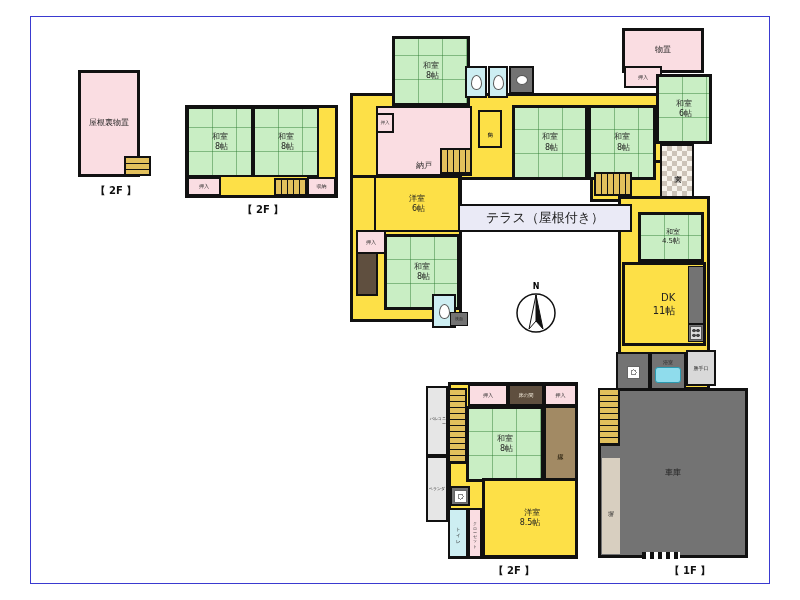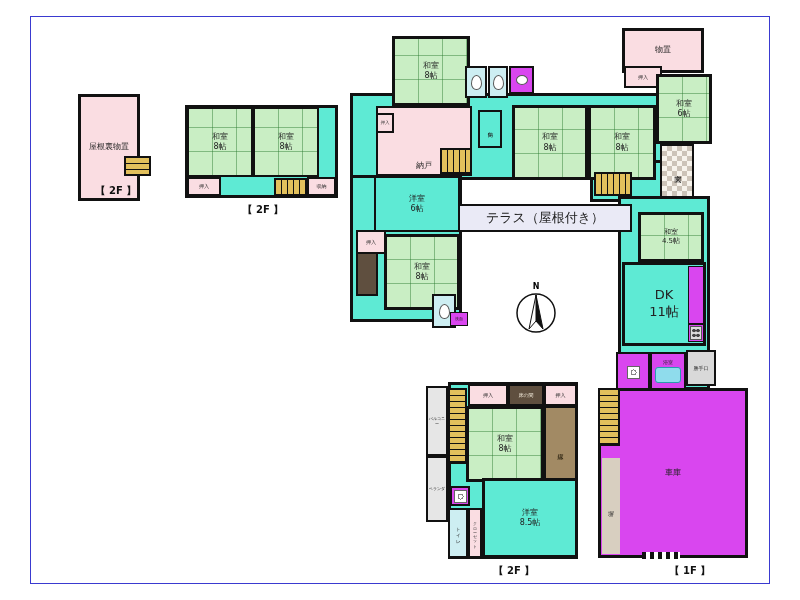--- a/index.html
+++ b/index.html
@@ -1,28 +1,28 @@
 <!DOCTYPE html>
 <html><head>
 <meta charset="utf-8">
 <style>
   html,body{margin:0;padding:0;}
   body{width:800px;height:600px;background:#ffffff;font-family:"DejaVu Sans",sans-serif;position:relative;overflow:hidden;}
   #frame{position:absolute;left:30px;top:16px;width:738px;height:566px;border:1px solid #3a3ad0;}
   #plan{position:absolute;left:0;top:0;width:800px;height:600px;}
   .room{position:absolute;border:2px solid #111;box-sizing:border-box;display:flex;align-items:center;justify-content:center;flex-direction:column;gap:1px;}
-  .rlabel{white-space:pre-line;text-align:center;line-height:1.3;color:#222;}
+  .rlabel{white-space:pre-line;text-align:right;line-height:1.3;color:#222;}
   .vert{writing-mode:vertical-rl;text-orientation:upright;letter-spacing:1px;}
   .tatami{background-color:#c9eec4;background-image:
     repeating-linear-gradient(0deg,transparent 0 23px,rgba(40,120,45,.45) 23px 24px),
     repeating-linear-gradient(90deg,transparent 0 23px,rgba(40,120,45,.45) 23px 24px);}
-  .wood{background-color:#5eead4;}
+  .wood{background-color:#fde047;}
   .pink{background-color:#fadde2;}
   .wc{background-color:#cdeef2;}
-  .white{background-color:#d946ef;}
+  .white{background-color:#737373;}
   .terrace{background-color:#eaeaf6;}
   .gray{background-color:#d9d9d9;}
   .graylight{background-color:#e6e6e6;}
   .beige{background-color:#d8cfc0;}
   .dark{background-color:#5f4f3f;}
   .brown{background-color:#a28a64;}
   .checker{background:repeating-conic-gradient(#ccc3b8 0% 25%,#f7f3ec 0% 50%) 0 0/10px 10px;}
   .stairs-v{background-color:#e2c05c;background-image:repeating-linear-gradient(180deg,transparent 0 5px,#111 5px 6px);}
   .stairs-h{background-color:#e2c05c;background-image:repeating-linear-gradient(90deg,transparent 0 5px,#111 5px 6px);}
   .hatch{background:repeating-linear-gradient(90deg,#111 0 4px,#fff 4px 8px);}
@@ -39,21 +39,21 @@
      radial-gradient(circle at 70% 70%,#444 0 1.5px,transparent 2px),#ddd;border:1px solid #555;}
   #compass{position:absolute;left:511px;top:283px;width:50px;height:52px;text-align:center;}
   #compass .nlabel{font-size:8px;font-weight:bold;line-height:8px;}
 </style>
 </head>
 <body>
 
 <div id="frame"></div>
 <div id="plan">
   <div id="rooms">
-      <div class="room pink" style="left: 78px; top: 70px; width: 62px; height: 107px; border-width: 3px; margin-top: 24px;">
+      <div class="room pink" style="left: 78px; top: 70px; width: 62px; height: 107px; border-width: 3px;">
         <span class="rlabel" style="font-size: 8px;">屋根裏物置</span>
       </div>
       <div class="room stairs-v" style="left: 124px; top: 156px; width: 27px; height: 20px; border-width: 2px;"></div>
       <div class="room wood" style="left: 185px; top: 105px; width: 153px; height: 93px; border-width: 3px;"></div>
       <div class="room tatami" style="left: 187px; top: 107px; width: 66px; height: 70px; border-width: 2px;">
         <span class="rlabel" style="font-size: 8px;">和室
 8帖</span>
       </div>
       <div class="room tatami" style="left: 253px; top: 107px; width: 66px; height: 70px; border-width: 2px;">
         <span class="rlabel" style="font-size: 8px;">和室
@@ -135,21 +135,21 @@
         <span class="rlabel" style="font-size: 4px;">洗面</span>
       </div>
       <div class="room terrace" style="left: 458px; top: 204px; width: 174px; height: 28px; border-width: 2px;">
         <span class="rlabel" style="font-size: 13px;">テラス（屋根付き）</span>
       </div>
       <div class="room tatami" style="left: 638px; top: 212px; width: 66px; height: 50px; border-width: 3px;">
         <span class="rlabel" style="font-size: 7px;">和室
 4.5帖</span>
       </div>
       <div class="room wood" style="left: 622px; top: 262px; width: 84px; height: 84px; border-width: 3px;">
-        <span class="rlabel" style="font-size: 13px;">DK
+        <span class="rlabel" style="font-size: 10px;">DK
 11帖</span>
       </div>
       <div class="room white" style="left: 688px; top: 266px; width: 16px; height: 58px; border-width: 1px;"></div>
       <div class="room white" style="left: 688px; top: 324px; width: 16px; height: 18px; border-width: 1px;">
         <span class="icon icon-stove"></span>
       </div>
       <div class="room white" style="left: 616px; top: 352px; width: 34px; height: 38px; border-width: 2px;">
         <span class="rlabel vert" style="font-size: 5px;">洗面
 脱衣</span>
         <span class="icon icon-washer"></span>

